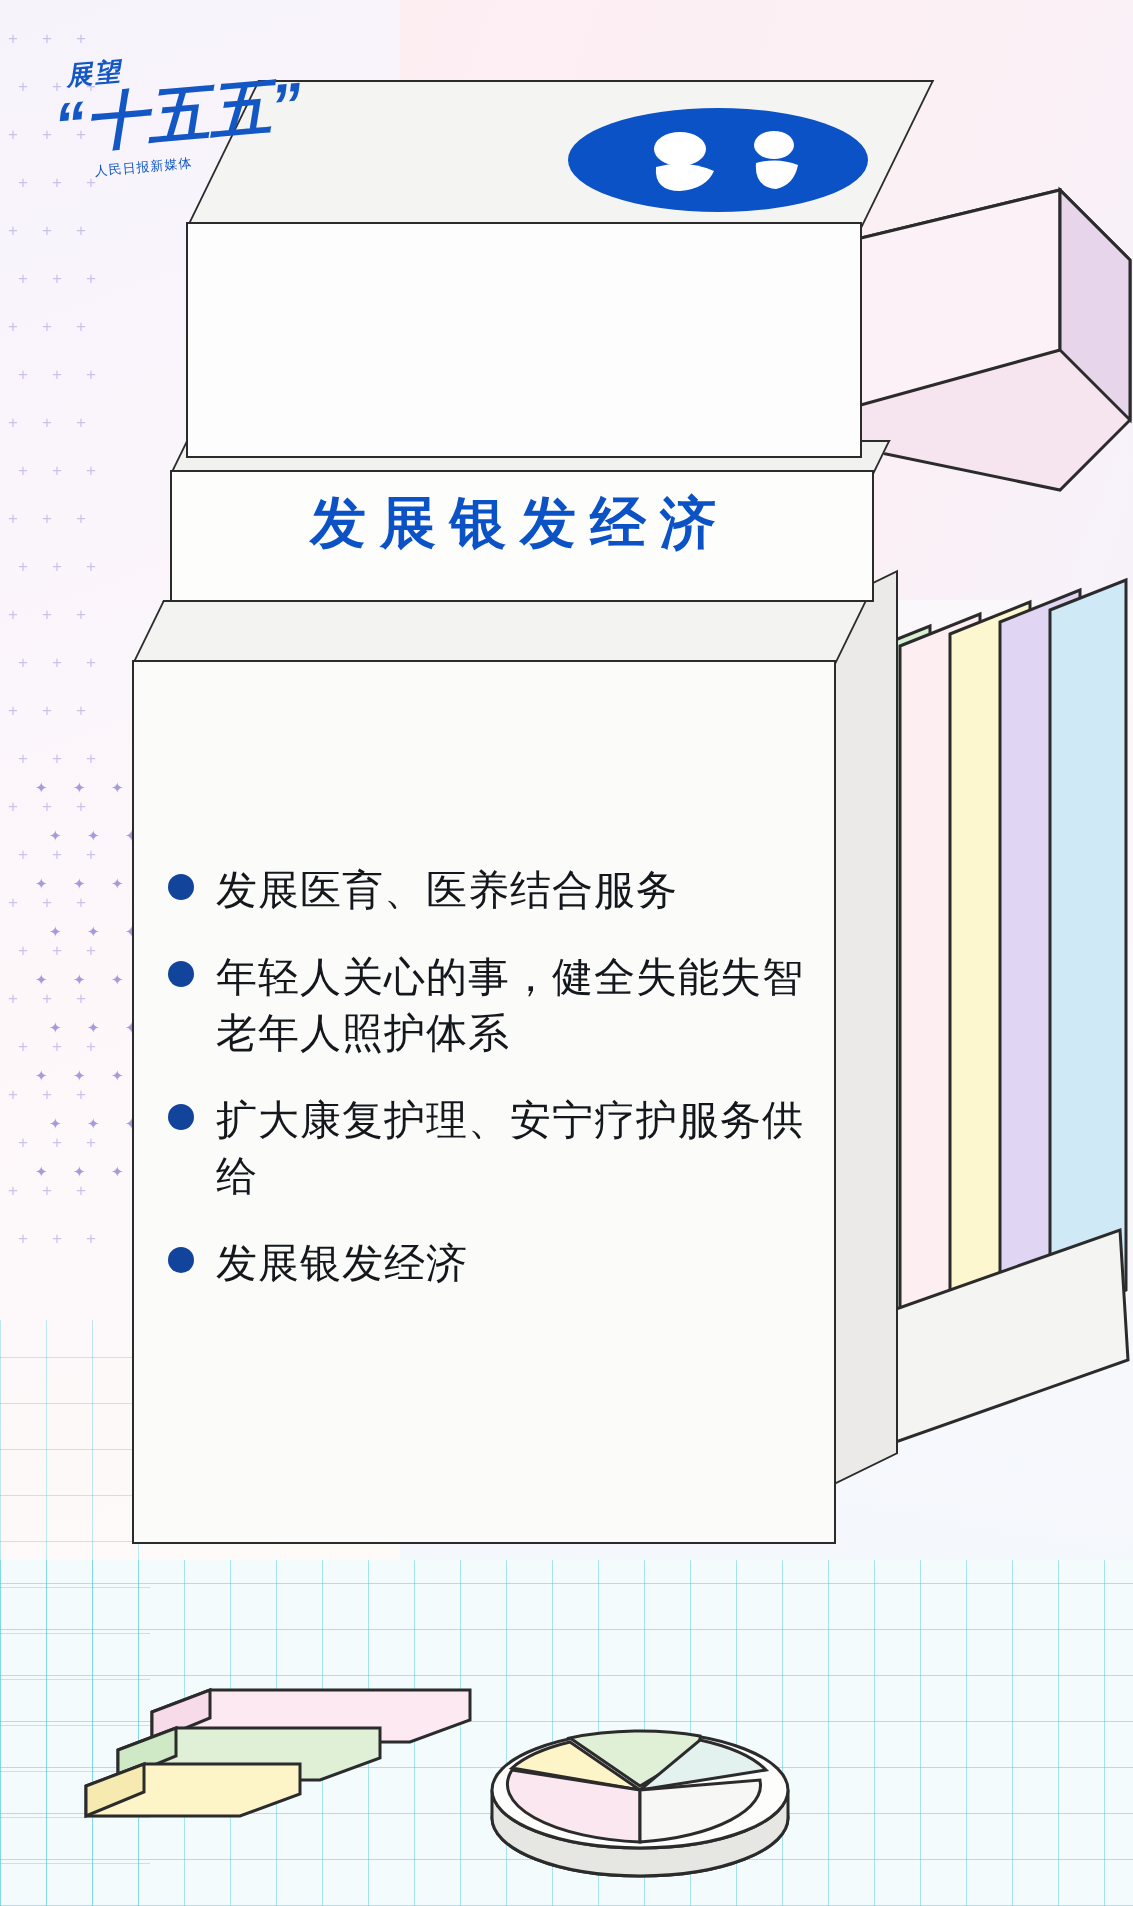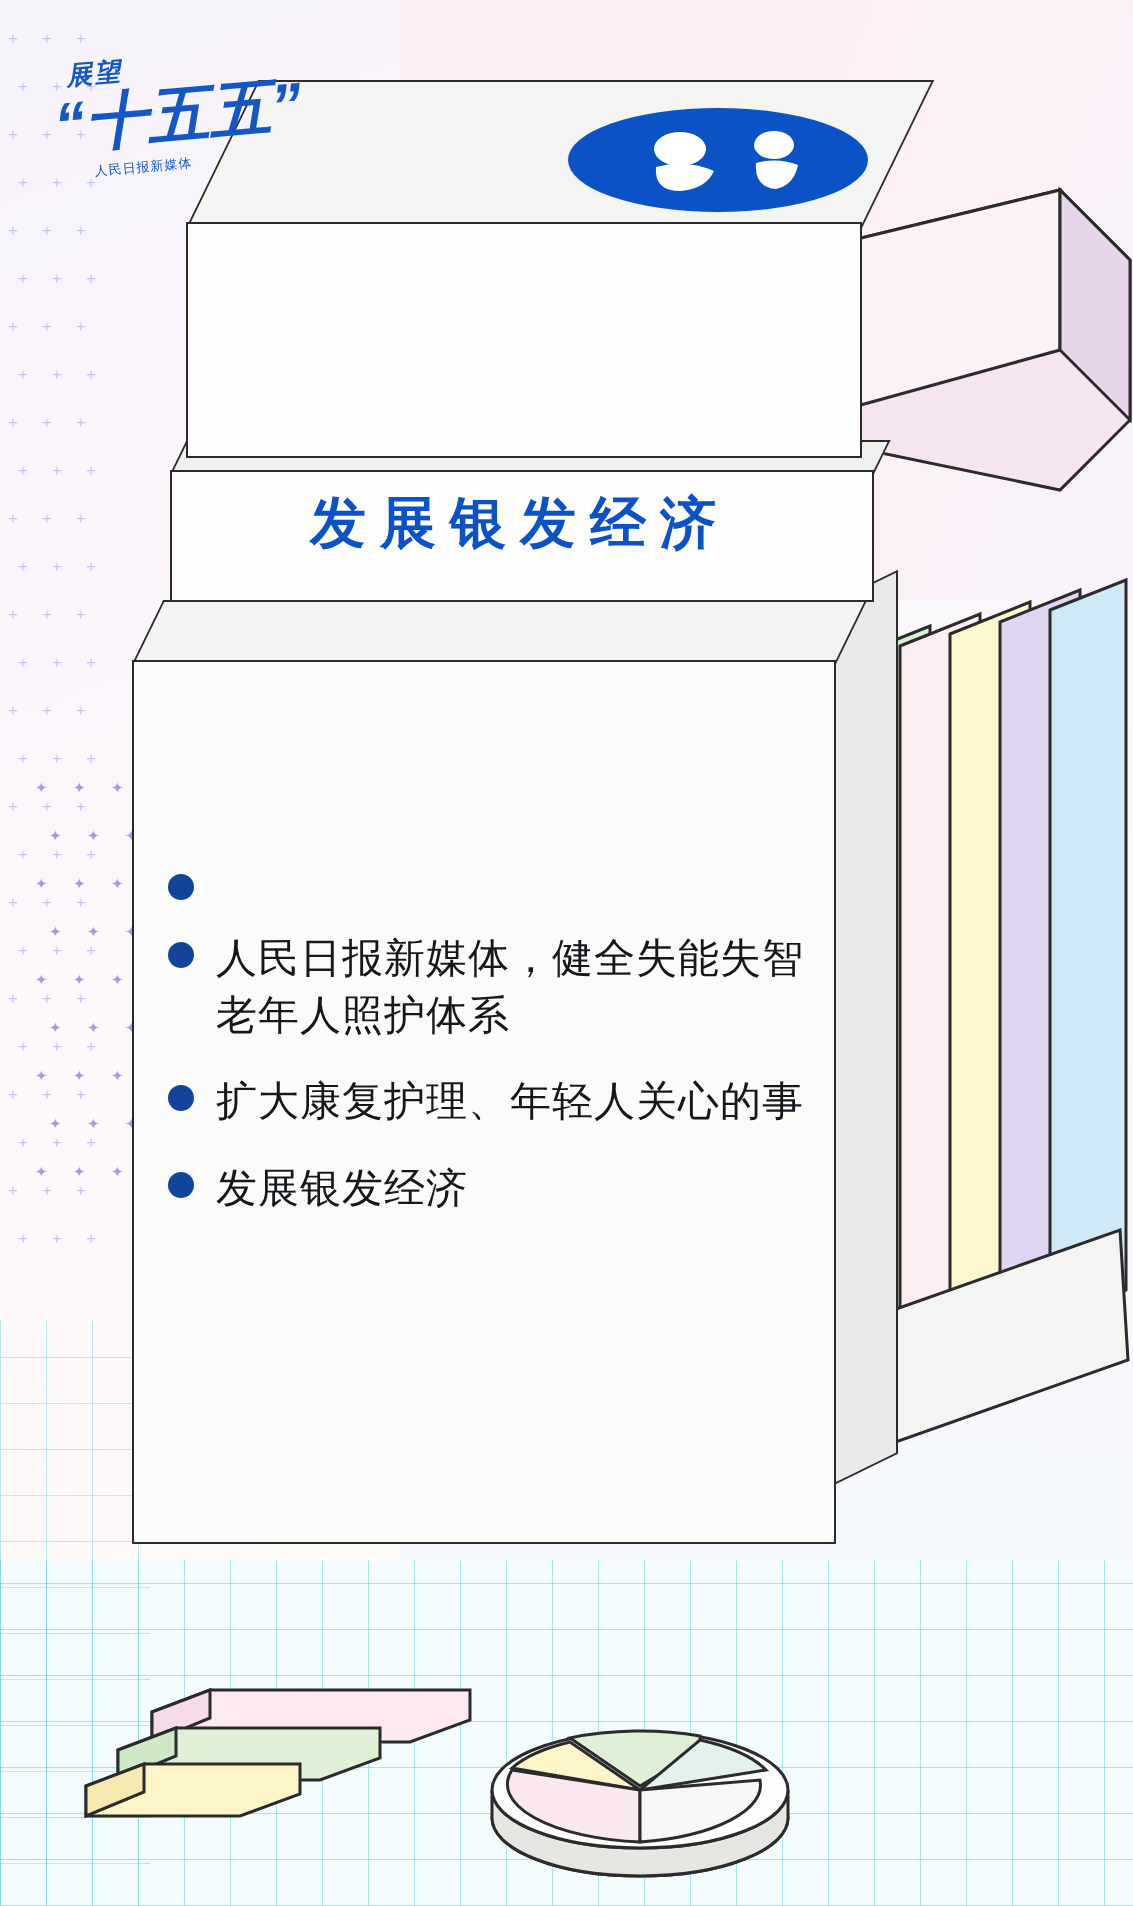--- a/index.html
+++ b/index.html
@@ -440,28 +440,29 @@
     <path d="M96 62 q30 -8 58 4 q-8 18 -34 20 q-26 0 -24 -24 Z" fill="#ffffff"></path>
     <ellipse cx="214" cy="40" rx="20" ry="14" fill="#ffffff"></ellipse>
     <path d="M196 58 q22 -6 42 2 q-4 20 -22 24 q-22 -2 -20 -26 Z" fill="#ffffff"></path>
   </svg>
 
   <div class="subtitle">发展银发经济</div>
 
   <div class="list">
     <div class="list-item">
       <span class="bullet"></span>
+      <span class="item-text">发展医育、医养结合服务</span>
     </div>
     <div class="list-item">
       <span class="bullet"></span>
-      <span class="item-text">人民日报新媒体，健全失能失智老年人照护体系</span>
+      <span class="item-text">年轻人关心的事，健全失能失智老年人照护体系</span>
     </div>
     <div class="list-item">
       <span class="bullet"></span>
-      <span class="item-text">扩大康复护理、年轻人关心的事</span>
+      <span class="item-text">扩大康复护理、安宁疗护服务供给</span>
     </div>
     <div class="list-item">
       <span class="bullet"></span>
       <span class="item-text">发展银发经济</span>
     </div>
   </div>
 
   <svg class="deco" viewBox="0 0 1133 316">
     <g stroke="#2b2b2b" stroke-width="3">
       <path d="M152 122 L210 100 L470 100 L470 130 L410 152 L152 152 Z" fill="#fce9f1"></path>

